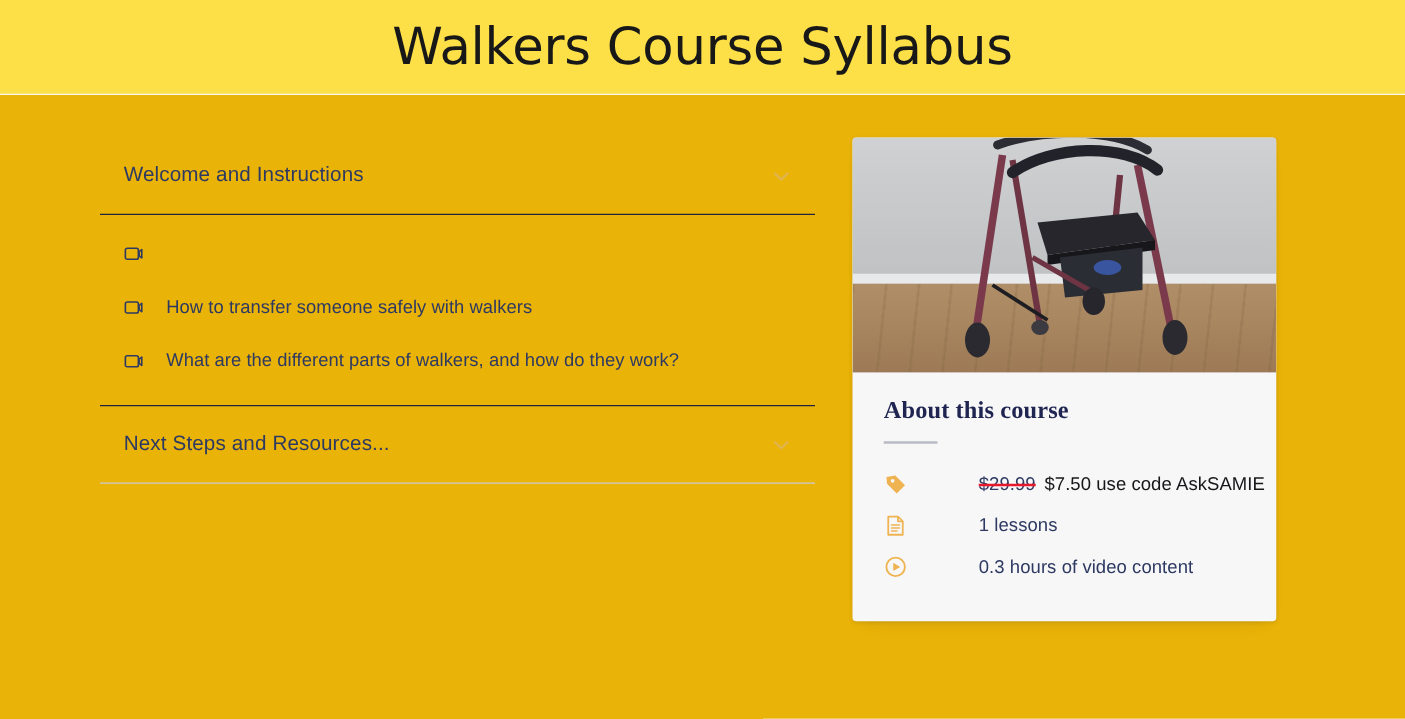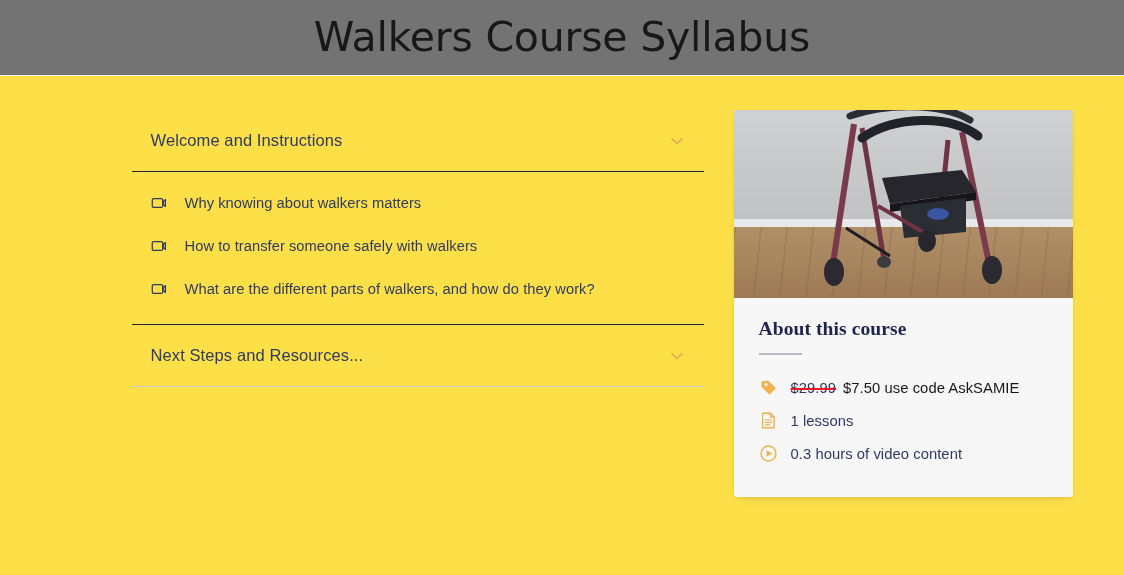--- a/index.html
+++ b/index.html
@@ -16,40 +16,39 @@
     overflow: hidden;
   }
 
   
   #page-header {
     height: 76px;
     width: 100%;
     display: flex;
     align-items: center;
     justify-content: center;
-    background: #737373;
+    background: #fde047;
     border-bottom: 1px solid #f4f5f7;
   }
   #page-title {
     font-size: 41px;
     font-weight: 400;
     color: #181818;
     letter-spacing: -0.2px;
     line-height: 1;
     font-family: "DejaVu Sans", sans-serif;
   }
 
   
   #page-body {
     display: flex;
     align-items: flex-start;
     padding-top: 34px;
-    background: #fde047;
+    background: #eab308;
     height: 499px;
-    justify-content: center;
   }
 
   
   #syllabus-column {
     width: 572px;
     margin-left: 80px;
   }
   .accordion-section { width: 572px; }
 
   .accordion-header {
@@ -156,20 +155,21 @@
     align-items: center;
     min-height: 33px;
   }
   .meta-icon { width: 19px; height: 19px; flex: none; margin-right: 13px; }
   .meta-icon svg { display: block; }
   .meta-text {
     font-size: 14.8px;
     color: #2e3a62;
     letter-spacing: 0.05px;
     white-space: nowrap;
+    margin-left: 44px;
   }
   .price-old {
     color: #2e3a62;
     text-decoration: line-through;
     text-decoration-color: #e8192c;
     text-decoration-thickness: 2.2px;
     margin-right: 7px;
   }
   .price-new { color: #17171a; }
 </style>
@@ -200,21 +200,20 @@
 
       <div class="lesson-list">
 
         <div class="lesson-item">
           <span class="lesson-icon">
             <svg width="18" height="18" viewBox="0 0 18 18" fill="none">
               <rect x="1.3" y="4.6" width="10.4" height="8.8" rx="1.5" stroke="#2e3a62" stroke-width="1.3"></rect>
               <path d="M14.4 5.6 L14.4 12.4 L12.3 10.6 L12.3 7.4 Z" stroke="#2e3a62" stroke-width="1.3" stroke-linejoin="round" fill="none"></path>
             </svg>
           </span>
-          <span class="lesson-label">Why knowing about walkers matters</span>
         </div>
 
         <div class="lesson-item">
           <span class="lesson-icon">
             <svg width="18" height="18" viewBox="0 0 18 18" fill="none">
               <rect x="1.3" y="4.6" width="10.4" height="8.8" rx="1.5" stroke="#2e3a62" stroke-width="1.3"></rect>
               <path d="M14.4 5.6 L14.4 12.4 L12.3 10.6 L12.3 7.4 Z" stroke="#2e3a62" stroke-width="1.3" stroke-linejoin="round" fill="none"></path>
             </svg>
           </span>
           <span class="lesson-label">How to transfer someone safely with walkers</span>

